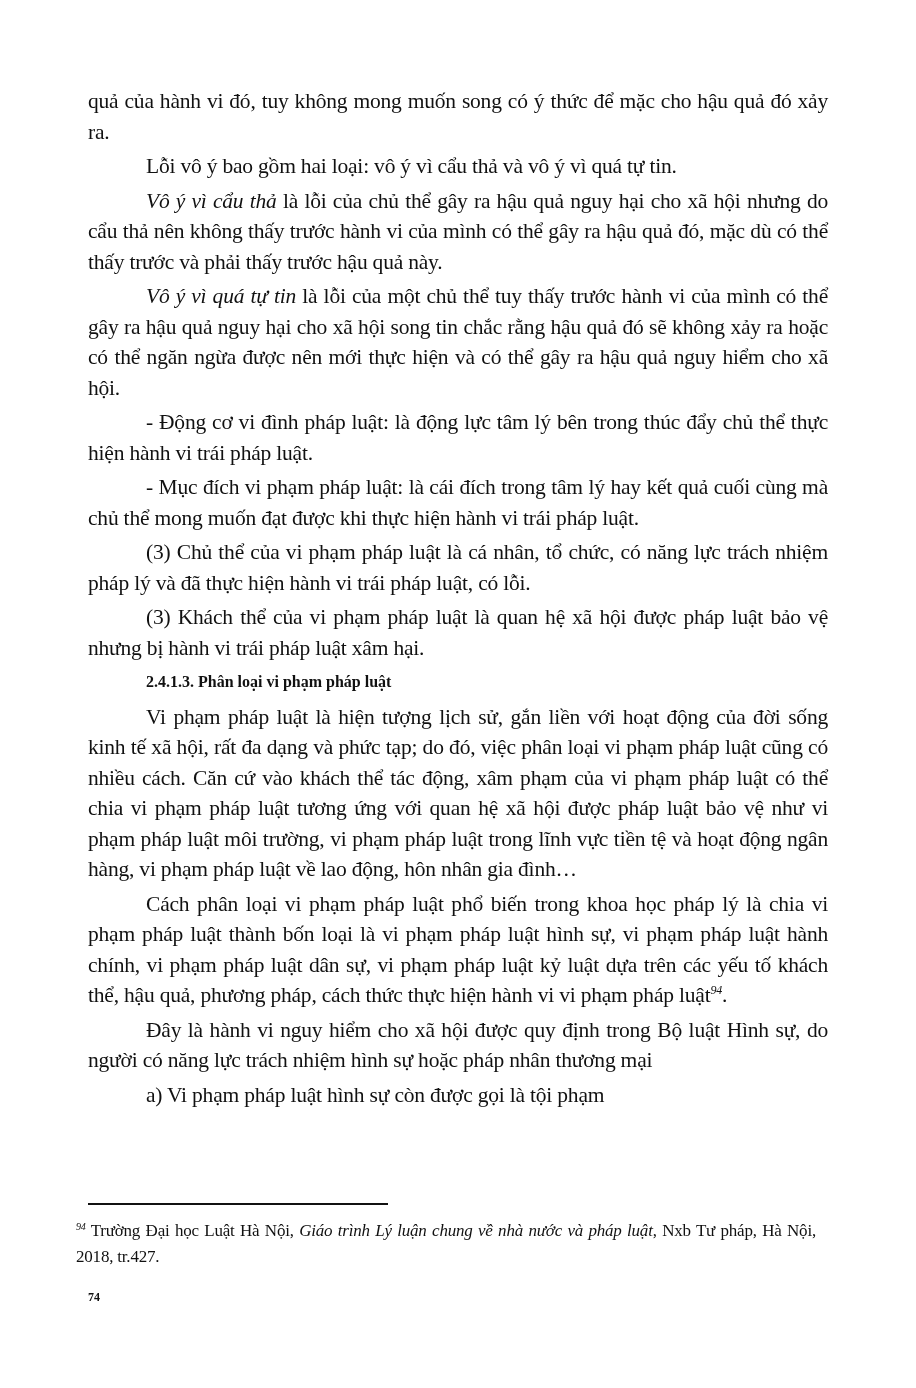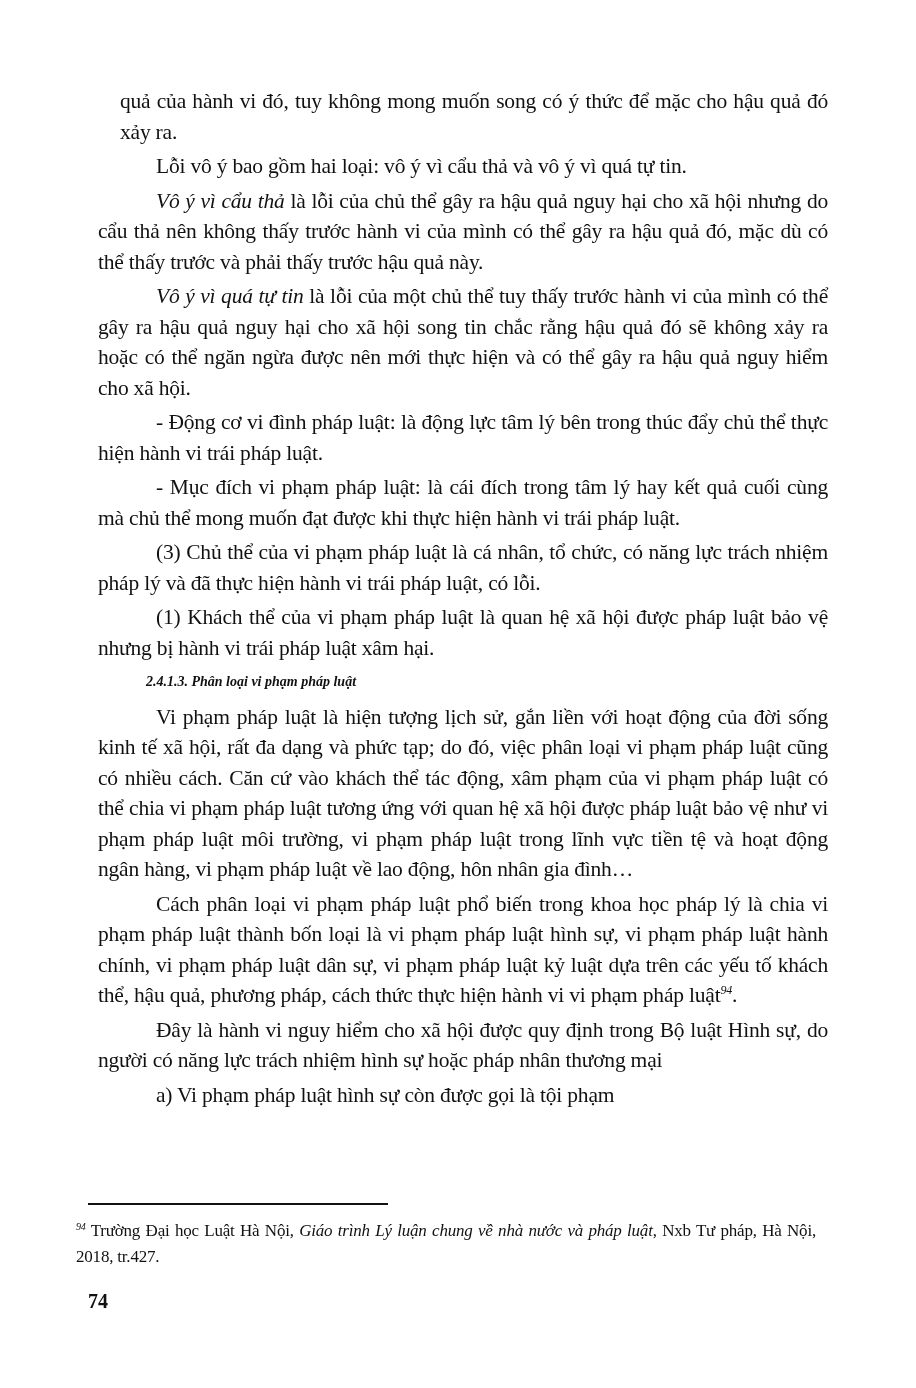--- a/index.html
+++ b/index.html
@@ -24,31 +24,28 @@
     .para {
       font-size: 21.5px;
       line-height: 30.5px;
       text-align: justify;
       margin: 0 0 4px 0;
       text-indent: 0;
       letter-spacing: -0.2px;
     }
     .para.indent {
       text-indent: 58px;
-      margin-left: 10px;
     }
     .para.first {
       text-indent: 0;
-      margin-left: 32px;
     }
     .heading {
-      font-size: 14px;
+      font-size: 16px;
       line-height: 30.5px;
       font-weight: bold;
-      font-style: italic;
       text-indent: 58px;
       margin: 0 0 4px 0;
     }
     em { font-style: italic; }
     sup { font-size: 12px; line-height: 0; vertical-align: 8px; font-style: italic; }
     .footnote-rule {
       position: absolute;
       left: 88px;
       top: 1203px;
       width: 300px;
@@ -63,21 +60,21 @@
       font-size: 17px;
       line-height: 26px;
       text-align: justify;
       letter-spacing: -0.2px;
     }
     .footnote sup { font-size: 10px; vertical-align: 6px; }
     .page-number {
       position: absolute;
       left: 88px;
       top: 1290px;
-      font-size: 20px;
+      font-size: 12px;
       font-weight: bold;
       text-align: center;
     }
   </style>
 </head>
 <body>
 
 <div class="page">
   <p class="para first">
     <span>quả của hành vi đó, tuy không mong muốn song có ý thức để mặc cho hậu quả đó xảy ra.</span>
@@ -94,21 +91,21 @@
   <p class="para indent">
     <span>- Động cơ vi đình pháp luật: là động lực tâm lý bên trong thúc đẩy chủ thể thực hiện hành vi trái pháp luật.</span>
   </p>
   <p class="para indent">
     <span>- Mục đích vi phạm pháp luật: là cái đích trong tâm lý hay kết quả cuối cùng mà chủ thể mong muốn đạt được khi thực hiện hành vi trái pháp luật.</span>
   </p>
   <p class="para indent">
     <span>(3) Chủ thể của vi phạm pháp luật là cá nhân, tổ chức, có năng lực trách nhiệm pháp lý và đã thực hiện hành vi trái pháp luật, có lỗi.</span>
   </p>
   <p class="para indent">
-    <span>(1) Khách thể của vi phạm pháp luật là quan hệ xã hội được pháp luật bảo vệ nhưng bị hành vi trái pháp luật xâm hại.</span>
+    <span>(3) Khách thể của vi phạm pháp luật là quan hệ xã hội được pháp luật bảo vệ nhưng bị hành vi trái pháp luật xâm hại.</span>
   </p>
 
   <h3 class="heading">2.4.1.3. Phân loại vi phạm pháp luật</h3>
 
   <p class="para indent">
     <span>Vi phạm pháp luật là hiện tượng lịch sử, gắn liền với hoạt động của đời sống kinh tế xã hội, rất đa dạng và phức tạp; do đó, việc phân loại vi phạm pháp luật cũng có nhiều cách. Căn cứ vào khách thể tác động, xâm phạm của vi phạm pháp luật có thể chia vi phạm pháp luật tương ứng với quan hệ xã hội được pháp luật bảo vệ như vi phạm pháp luật môi trường, vi phạm pháp luật trong lĩnh vực tiền tệ và hoạt động ngân hàng, vi phạm pháp luật về lao động, hôn nhân gia đình…</span>
   </p>
   <p class="para indent">
     <span>Cách phân loại vi phạm pháp luật phổ biến trong khoa học pháp lý là chia vi phạm pháp luật thành bốn loại là vi phạm pháp luật hình sự, vi phạm pháp luật hành chính, vi phạm pháp luật dân sự, vi phạm pháp luật kỷ luật dựa trên các yếu tố khách thể, hậu quả, phương pháp, cách thức thực hiện hành vi vi phạm pháp luật</span><sup>94</sup><span>.</span>
   </p>

